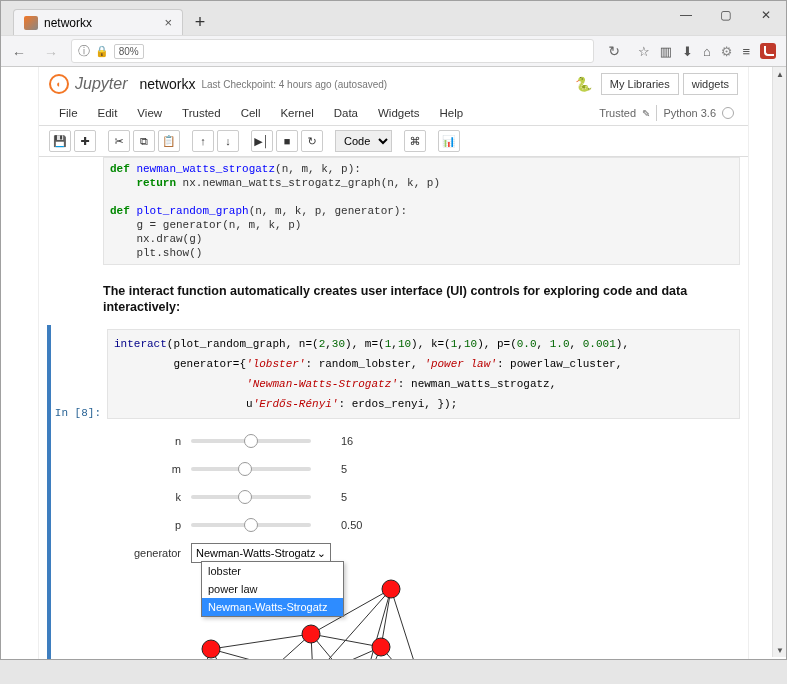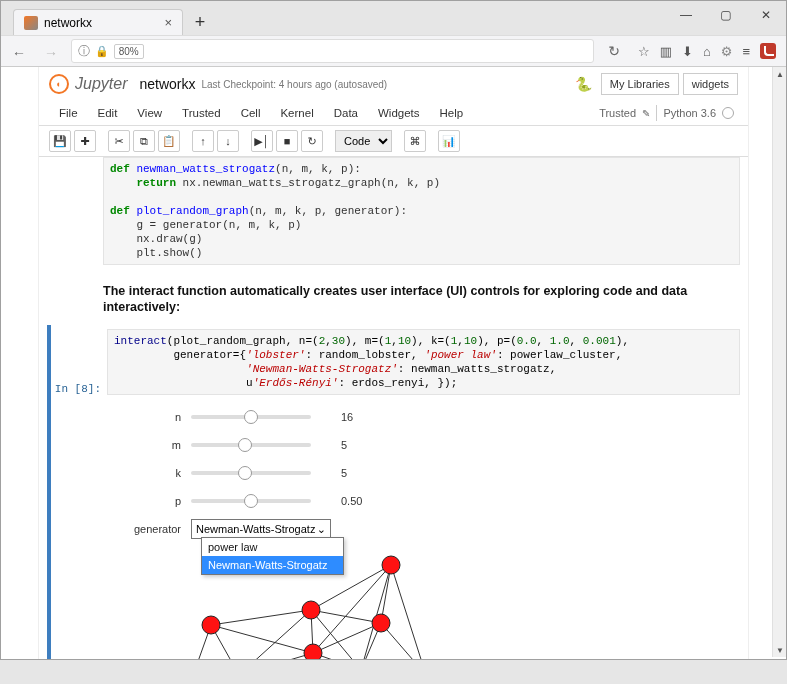--- a/index.html
+++ b/index.html
@@ -50,21 +50,21 @@
   .tool-select { border: 1px solid #ccc; height: 22px; font-size: 11px; padding: 0 4px; }
   .notebook-scroll { flex: 1; overflow-y: auto; overflow-x: hidden; padding: 0 0 10px 0; position: relative; }
   .cell { margin: 0 8px; }
   .code-block { background: #f5f5f5; border: 1px solid #e3e3e3; font-family: "Courier New", monospace; font-size: 11px; padding: 4px 6px; line-height: 14px; margin-left: 56px; white-space: pre; color: #333; }
   .kw { color: #080; font-weight: bold; }
   .fn { color: #00f; }
   .paragraph { font-size: 12.5px; font-weight: bold; color: #111; margin: 18px 8px 10px 64px; line-height: 16px; }
   .input-cell { border-left: 4px solid #3e7ebf; margin: 6px 8px; padding: 4px 0; }
   .prompt-row { display: flex; align-items: flex-end; }
   .prompt { width: 56px; text-align: right; font-family: "Courier New", monospace; font-size: 11px; color: #2a6496; padding-right: 6px; padding-top: 4px; }
-  .input-area { flex: 1; background: #f5f5f5; border: 1px solid #e3e3e3; font-family: "Courier New", monospace; font-size: 11px; padding: 4px 6px; line-height: 14px; white-space: pre; }
+  .input-area { flex: 1; background: #f5f5f5; border: 1px solid #e3e3e3; font-family: "Courier New", monospace; font-size: 11px; padding: 4px 6px; line-height: 20px; white-space: pre; }
   .fn2 { color: #008; }
   .num { color: #060; }
   .str { color: #b00; font-style: italic; }
   .widgets { margin: 10px 0 0 60px; }
   .widget-row { display: flex; align-items: center; height: 24px; margin-bottom: 4px; }
   .widget-label { width: 80px; text-align: right; padding-right: 10px; font-size: 11px; color: #333; }
   .slider-track { width: 120px; height: 4px; background: #ddd; border-radius: 2px; position: relative; }
   .slider-thumb { position: absolute; top: -5px; width: 14px; height: 14px; background: #fff; border: 1px solid #999; border-radius: 50%; transform: translateX(-50%); }
   .widget-value { margin-left: 30px; font-size: 11px; color: #333; width: 40px; text-align: left; }
   .dropdown { width: 140px; height: 20px; border: 1px solid #767676; background: #fff; display: flex; align-items: center; justify-content: space-between; padding: 0 4px; font-size: 11px; }
@@ -237,20 +237,21 @@
                 </div>
               <div class="widget-value">0.50</div>
             </div>
             <div class="widget-row" style="position:relative;">
               <div class="widget-label">generator</div>
               <div class="dropdown">
                 <span>Newman-Watts-Strogatz</span>
                 <span>⌄</span>
               </div>
               <div class="dropdown-panel" id="dd-panel" style="left:90px; top:20px;">
+                  <div class="dropdown-opt">lobster</div>
                   <div class="dropdown-opt">power law</div>
                   <div class="dropdown-opt selected">Newman-Watts-Strogatz</div>
                 </div>
             </div>
           </div>
 
           <div class="graph-area">
             <svg class="graph" id="graph-svg" viewBox="0 0 340 230">
                 <line x1="280" y1="20" x2="200" y2="65" class="edge"></line>
                 <line x1="280" y1="20" x2="270" y2="78" class="edge"></line>

